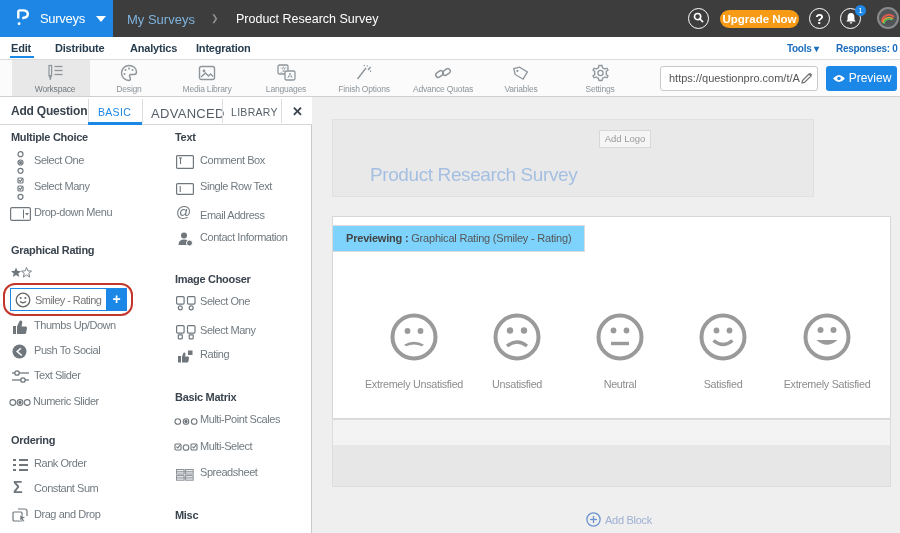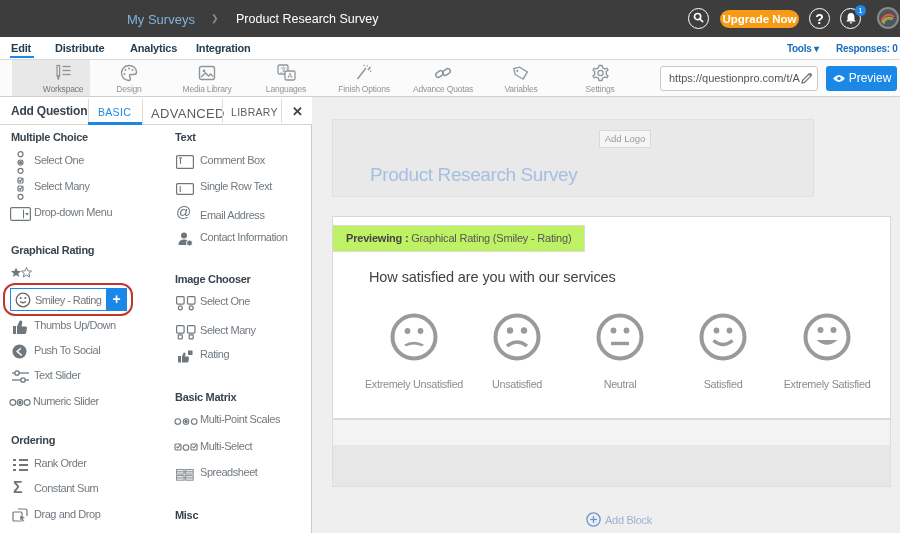--- a/index.html
+++ b/index.html
@@ -50,32 +50,40 @@
 #redbox { position:absolute; left:3px; top:158px; width:130px; height:33px; border:2px solid #c2362b; border-radius:12px; }
 #smbox { position:absolute; left:10px; top:163px; width:116px; height:23px; background:#fff; border:1px solid #1b87e6; }
 #plusbtn { position:absolute; left:95px; top:-1px; width:21px; height:23px; background:#1b87e6; color:#fff; font-weight:bold; font-size:14px; text-align:center; line-height:22px; }
 
 
 #main { position:absolute; left:312px; top:97px; width:588px; height:436px; background:#efefef; }
 #headcard { position:absolute; left:20px; top:22px; width:482px; height:78px; background:#e9e9e9; border:1px solid #e0e0e0; }
 #addlogo { position:absolute; left:266px; top:10px; width:52px; height:18px; background:#f5f5f5; border:1px solid #d8d8d8; font-size:9.5px; color:#9a9a9a; text-align:center; line-height:16px; }
 #svtitle { position:absolute; left:37px; top:44px; font-size:19px; letter-spacing:-0.4px; color:#a5bfe2; }
 #prevcard { position:absolute; left:20px; top:119px; width:559px; height:203px; background:#fff; border:1px solid #d8d8d8; }
-#prevtab { position:absolute; left:0px; top:8px; width:252px; height:27px; background:#bef264; border:1px solid #dcdcdc; border-left:none; font-size:11px; letter-spacing:-0.2px; color:#555; line-height:25px; padding-left:13px; }
+#prevtab { position:absolute; left:0px; top:8px; width:252px; height:27px; background:#7dd3fc; border:1px solid #dcdcdc; border-left:none; font-size:11px; letter-spacing:-0.2px; color:#555; line-height:25px; padding-left:13px; }
 #question { position:absolute; left:36px; top:52px; font-size:14.5px; letter-spacing:-0.1px; color:#424242; }
 .smiley { position:absolute; top:96px; }
 .smlabel { position:absolute; top:161px; width:140px; text-align:center; font-size:10.8px; letter-spacing:-0.3px; color:#8d8d8d; }
 #footblock1 { position:absolute; left:20px; top:322px; width:559px; height:26px; background:#f3f3f3; border:1px solid #ddd; border-bottom:none; }
 #footblock2 { position:absolute; left:20px; top:348px; width:559px; height:42px; background:#e7e7e7; border:1px solid #ddd; border-top:none; }
 #addblock { position:absolute; left:13px; top:415px; width:588px; text-align:center; font-size:11px; letter-spacing:-0.3px; color:#9fb0d4; }
 </style>
 </head>
 <body>
 
 <div id="topbar">
+  <div id="logoarea">
+    <svg width="12" height="17" viewBox="0 0 12 17">
+        <path d="M1.3 9.4 L1.3 2.9 Q1.3 1.4 2.8 1.4 L6 1.4 Q10.8 1.4 10.8 5.1 Q10.8 8.4 6.7 8.8 L5.3 9.3" fill="none" stroke="#fff" stroke-width="2.4" stroke-linecap="butt"></path>
+        <rect x="0.7" y="13.2" width="2.8" height="2.8" rx="1.2" fill="#fff"></rect>
+      </svg>
+    <span class="txt">Surveys</span>
+    <div class="caret"></div>
+  </div>
   <div id="crumb1">My Surveys</div>
   <div id="crumbsep">❯</div>
   <div id="crumb2">Product Research Survey</div>
   <div class="circbtn" style="left:688px;"><svg width="11" height="11" viewBox="0 0 12 12" style="margin-top:3px;">
         <circle cx="5" cy="5" r="3.4" fill="none" stroke="#fff" stroke-width="1.8"></circle>
         <line x1="7.6" y1="7.6" x2="11" y2="11" stroke="#fff" stroke-width="1.8"></line>
       </svg></div>
   <div id="upgrade">Upgrade Now</div>
   <div class="circbtn" style="left:809px; font-size:14px; font-weight:bold; line-height:20px;">?</div>
   <div class="circbtn" style="left:840px;"><svg width="12" height="13" viewBox="0 0 14 15" style="margin-top:3px;">
@@ -95,21 +103,21 @@
   <div id="editline"></div>
   <div class="t" style="left:55px;">Distribute</div>
   <div class="t" style="left:130px;">Analytics</div>
   <div class="t" style="left:196px;">Integration</div>
   <div class="blue" style="left:787px;">Tools ▾</div>
   <div class="blue" style="left:836px;">Responses: 0</div>
 </div>
 
 <div id="toolbar">
   <div id="wstile"></div>
-  <div class="tbitem" style="left:24px;">
+  <div class="tbitem" style="left:16px;">
       <svg width="18" height="18" viewBox="0 0 18 18">
         <g stroke="#8d959b" fill="none">
           <rect x="3" y="1.5" width="2.6" height="10" stroke-width="1.2"></rect>
           <path d="M3 11.5 L4.3 16 L5.6 11.5 Z" fill="#8d959b" stroke-width="0.8"></path>
           <line x1="8.5" y1="2.5" x2="16.5" y2="2.5" stroke-width="1.3"></line>
           <line x1="8.5" y1="6.5" x2="16.5" y2="6.5" stroke-width="1.3"></line>
           <line x1="8.5" y1="10.5" x2="16.5" y2="10.5" stroke-width="1.3"></line>
         </g>
       </svg>
       <div class="lbl" style="color:#70787e;">Workspace</div>
@@ -373,21 +381,20 @@
   </div>
 </div>
 
 <div id="main">
   <div id="headcard">
     <div id="addlogo">Add Logo</div>
     <div id="svtitle">Product Research Survey</div>
   </div>
   <div id="prevcard">
     <div id="prevtab"><b style="color:#444;">Previewing :</b> Graphical Rating (Smiley - Rating)</div>
-    <div id="question">How satisfied are you with our services</div>
     <svg class="smiley" style="left:57px;" width="48" height="48" viewBox="0 0 48 48">
         <circle cx="24" cy="24" r="21.5" fill="none" stroke="#9a9a9a" stroke-width="4"></circle>
         <circle cx="17.5" cy="18" r="2.9" fill="#9a9a9a"></circle>
         <circle cx="30.5" cy="18" r="2.9" fill="#9a9a9a"></circle>
         <path d="M14 31.8 Q24 25.8 34 31.8 L31.8 33.2 Q24 29.6 16.2 33.2 Z" fill="#9a9a9a"></path>
       </svg>
     <svg class="smiley" style="left:160px;" width="48" height="48" viewBox="0 0 48 48">
         <circle cx="24" cy="24" r="21.5" fill="none" stroke="#9a9a9a" stroke-width="4"></circle>
         <circle cx="17" cy="17.5" r="3.2" fill="#9a9a9a"></circle>
         <circle cx="31" cy="17.5" r="3.2" fill="#9a9a9a"></circle>

